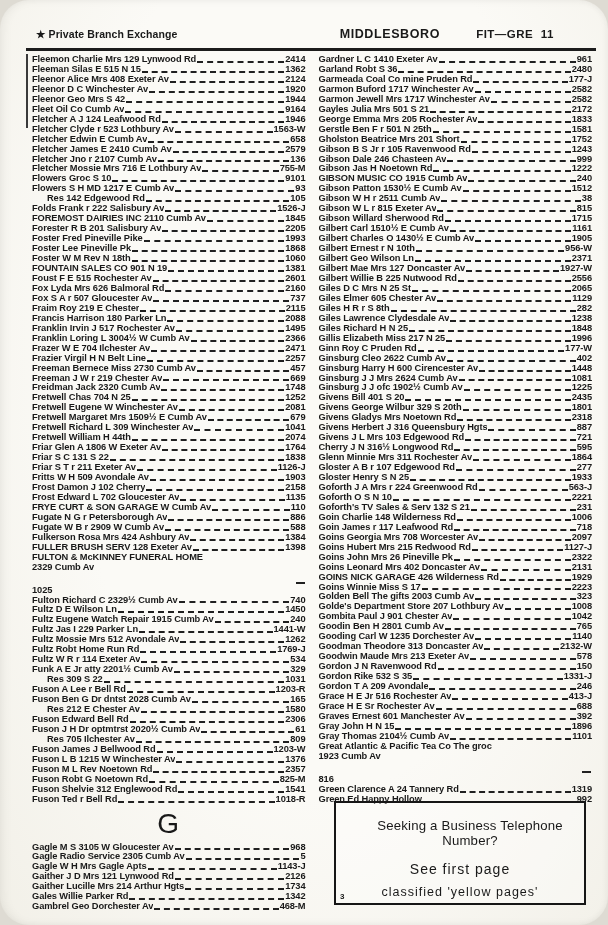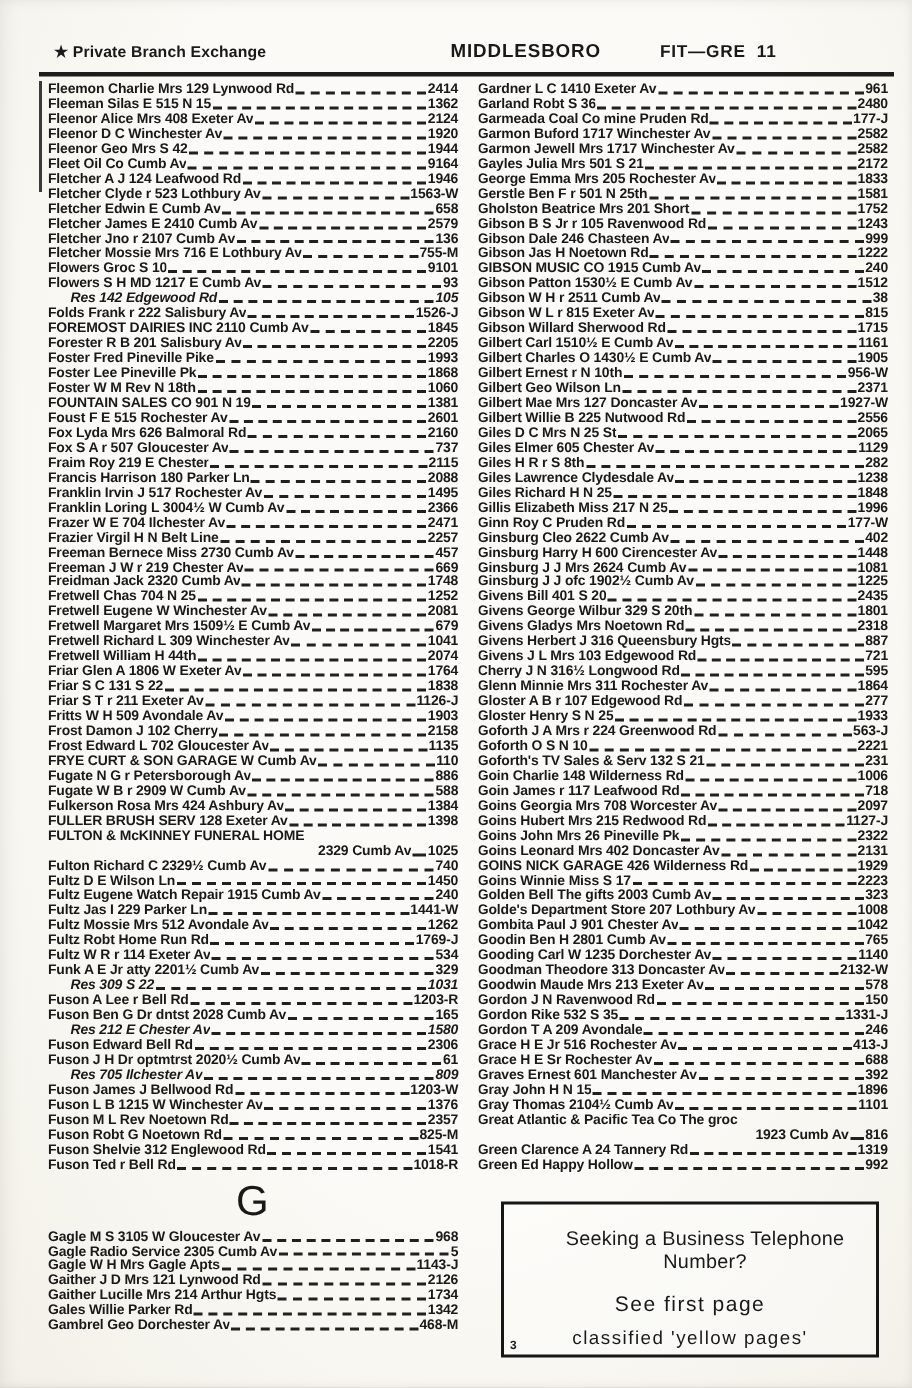--- a/index.html
+++ b/index.html
@@ -1,39 +1,39 @@
 <!DOCTYPE html>
 <html><head>
 <meta charset="utf-8">
 <style>
   html,body { margin:0; padding:0; background:#dedbd3; }
   .page {
     position:relative; width:608px; height:925px; margin:0 auto;
     background: radial-gradient(ellipse at 52% 38%, #fbfaf6 55%, #f2f0e8 100%);
     box-shadow: inset 4px 0 10px rgba(0,0,0,0.05), inset -2px 0 6px rgba(0,0,0,0.04);
-    font-family:"Liberation Sans", sans-serif; color:#191919; overflow:hidden;
+    font-family:"Liberation Sans", sans-serif; color:#191919; overflow:hidden;border-radius:29px;
   }
   
   .hdr { position:absolute; top:27px; left:36px; right:18px; display:flex; align-items:baseline; font-weight:bold; }
   .hdr-left  { width:225px; font-size:10.5px; letter-spacing:0.1px; }
-  .hdr-center{ flex:1; text-align:center; font-size:12.5px; letter-spacing:0.6px; }
-  .hdr-right { width:150px; text-align:left; font-size:11.5px; letter-spacing:0.5px; }
+  .hdr-center{ flex:1; text-align:right; font-size:12.5px; letter-spacing:0.6px; }
+  .hdr-right { width:150px; text-align:center; font-size:11.5px; letter-spacing:0.5px; }
   .hdr-rule  { position:absolute; top:48px; left:26px; right:12px; height:2.5px; background:#1c1c1c; }
   .left-rule { position:absolute; left:26px; top:54px; width:2px; height:74px; background:#3a3a3a; }
   
   .cols { position:absolute; top:55px; left:32px; right:16px; display:flex; gap:13px; }
   .col  { flex:1; min-width:0; }
   .row  { display:flex; align-items:baseline; font-size:9.3px; line-height:9.95px;
           font-weight:bold; letter-spacing:-0.1px; white-space:nowrap; }
   .row .nm { flex:0 1 auto; overflow:hidden; }
   .row .ld { flex:1 1 6px; min-width:6px; border-bottom:2px dashed #202020;
              align-self:flex-end; margin:0 1px 2px 1px; }
   .row .pn { flex:0 0 auto; }
-  .row.ind  { padding-left:15px;font-style:italic; }
-  .row.cont { justify-content:flex-end; }
+  .row.ind  { padding-left:15px; }
+  .row.cont { justify-content:flex-end;flex-direction:column; }
   .row.cont .ld { flex:0 0 9px; min-width:9px; }
   .g-head { height:38px; display:flex; align-items:center; justify-content:center;
             font-size:28px; font-weight:400; letter-spacing:1px; }
   
   .ad { position:absolute; right:22px; bottom:20px; width:248px; height:100px;
         border:2px solid #161616; background:rgba(255,255,255,0.35); text-align:center; }
   .ad-l1 { margin-top:15px; font-size:13.2px; letter-spacing:0.2px;padding-left:20px; }
   .ad-l2 { margin-top:13px; font-size:14px; letter-spacing:1px; }
   .ad-l3 { margin-top:8px;  font-size:12.5px; letter-spacing:1px; }
   .ad-corner { position:absolute; left:4px; bottom:2px; font-size:8px; font-weight:bold; }

